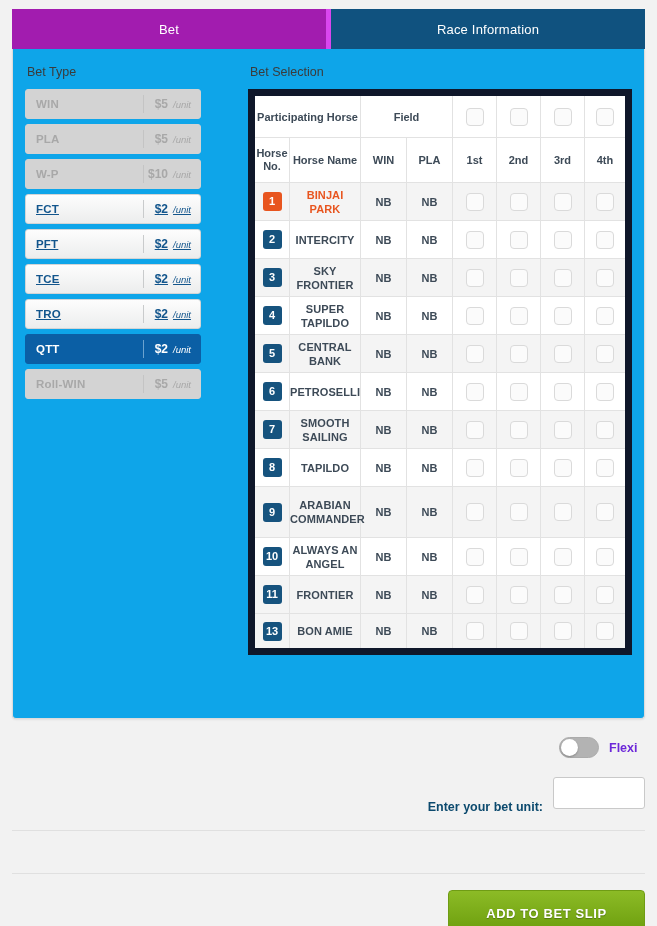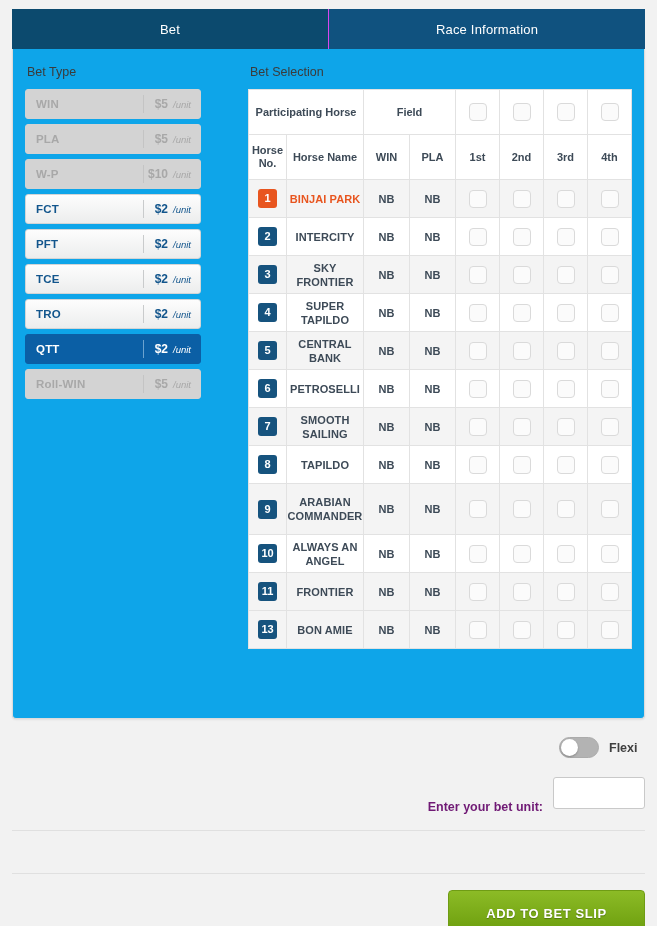--- a/index.html
+++ b/index.html
@@ -22,22 +22,22 @@
     flex: 1;
     display: flex;
     align-items: center;
     justify-content: center;
     font-size: 13px;
     color: #ffffff;
     letter-spacing: .2px;
     cursor: pointer;
     user-select: none;
   }
-  .tab.active { background: #0c4a6e; }
-  .tab.inactive { background: #10527f; border-left: 1px solid #d946ef; }
+  .tab.active { background: #a21caf; }
+  .tab.inactive { background: #10527f; border-left: 5px solid #d946ef; }
 
   
   .card {
     margin: 0 12px;
     background: #0ea5e9;
     border: 1px solid #dcdcdc;
     border-top: none;
     border-radius: 0 0 4px 4px;
     box-shadow: 0 1px 2px rgba(0,0,0,.08);
     padding: 12px 12px 14px 12px;
@@ -68,20 +68,21 @@
   }
   .bt .name { flex: 1; font-weight: bold; letter-spacing: .2px; }
   .bt .price { font-weight: bold; font-size: 12px; padding-right: 5px; }
   .bt .unit { font-size: 9.5px; font-style: italic; }
 
   .bt.enabled {
     background: linear-gradient(#fdfdfd, #eceded);
     border: 1px solid #d3d5d6;
     color: #12558c;
     cursor: pointer;
+    text-decoration: underline;
   }
   .bt.enabled .divider {
     position: absolute;
     right: 56px; top: 5px; bottom: 5px;
     width: 1px; background: #c9cbcc;
   }
   .bt.disabled {
     background: #d3d3d3;
     border: 1px solid #d3d3d3;
     color: #a8a8a8;
@@ -102,21 +103,21 @@
     right: 56px; top: 5px; bottom: 5px;
     width: 1px; background: #6ba3cf;
   }
 
   
   .right-col { flex: 1; min-width: 0; padding-left: 35px; }
 
   table.sel {
     width: 100%;
     border-collapse: collapse;
-    border: 1px solid #0f172a;
+    border: 7px solid #0f172a;
     table-layout: fixed;
   }
   table.sel td, table.sel th {
     border: 1px solid #e2e2e2;
     font-size: 11px;
     color: #3d4a57;
     font-weight: bold;
     text-align: center;
     padding: 0;
   }
@@ -201,35 +202,35 @@
     position: absolute;
     top: 1px; left: 1px;
     width: 17px; height: 17px;
     border-radius: 50%;
     background: #ffffff;
     box-shadow: 0 1px 2px rgba(0,0,0,.25);
   }
   .flexi-label {
     font-size: 12.5px;
     font-weight: bold;
-    color: #404040;
+    color: #6d28d9;
     min-width: 36px;
   }
 
   .unit-row {
     display: flex;
     align-items: center;
     justify-content: flex-end;
     gap: 10px;
     padding: 14px 0 16px 0;
   }
   .unit-label {
     font-size: 12.5px;
     font-weight: bold;
-    color: #701a75;
+    color: #0c4a6e;
     margin-top: 28px;
   }
   .unit-input {
     width: 92px; height: 32px;
     border: 1px solid #c9c9c9;
     border-radius: 3px;
     background: #ffffff;
     font-family: "Liberation Sans", sans-serif;
     font-size: 13px;
     padding: 0 7px;

